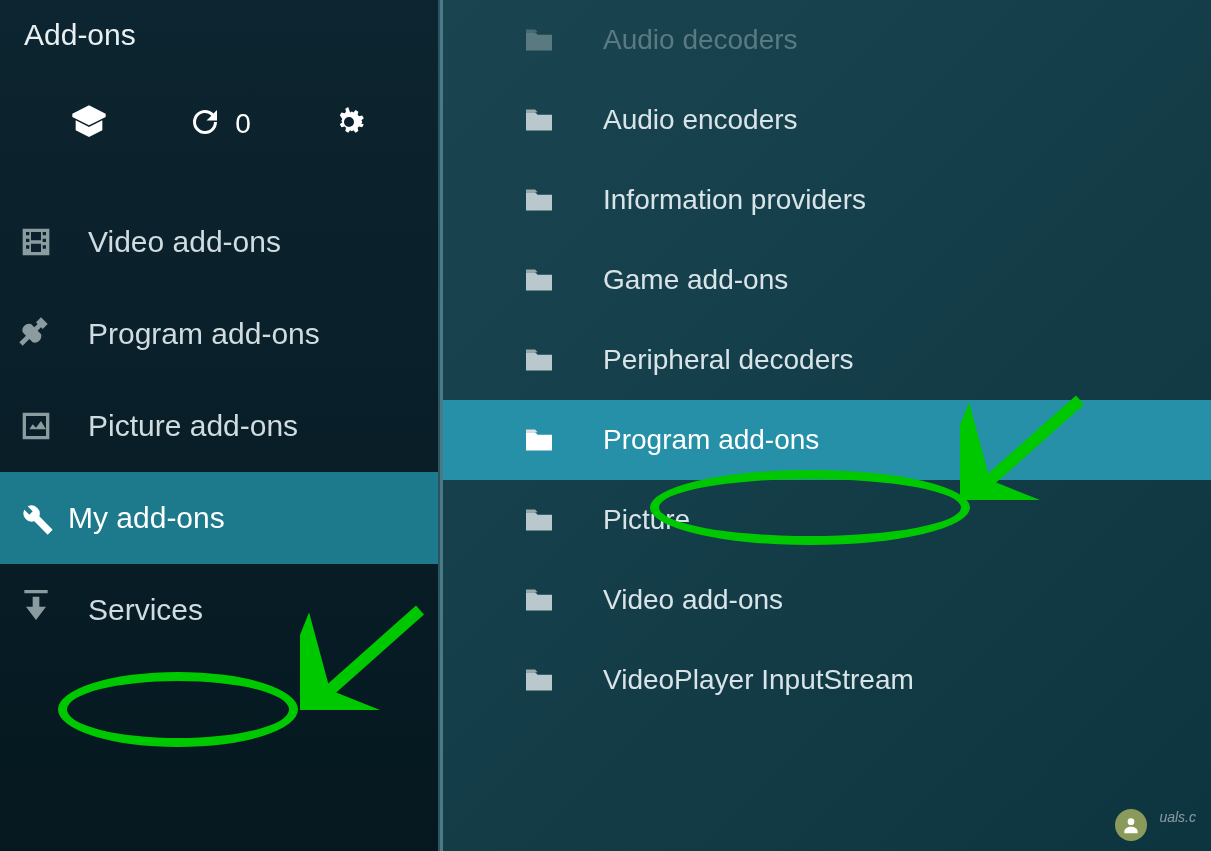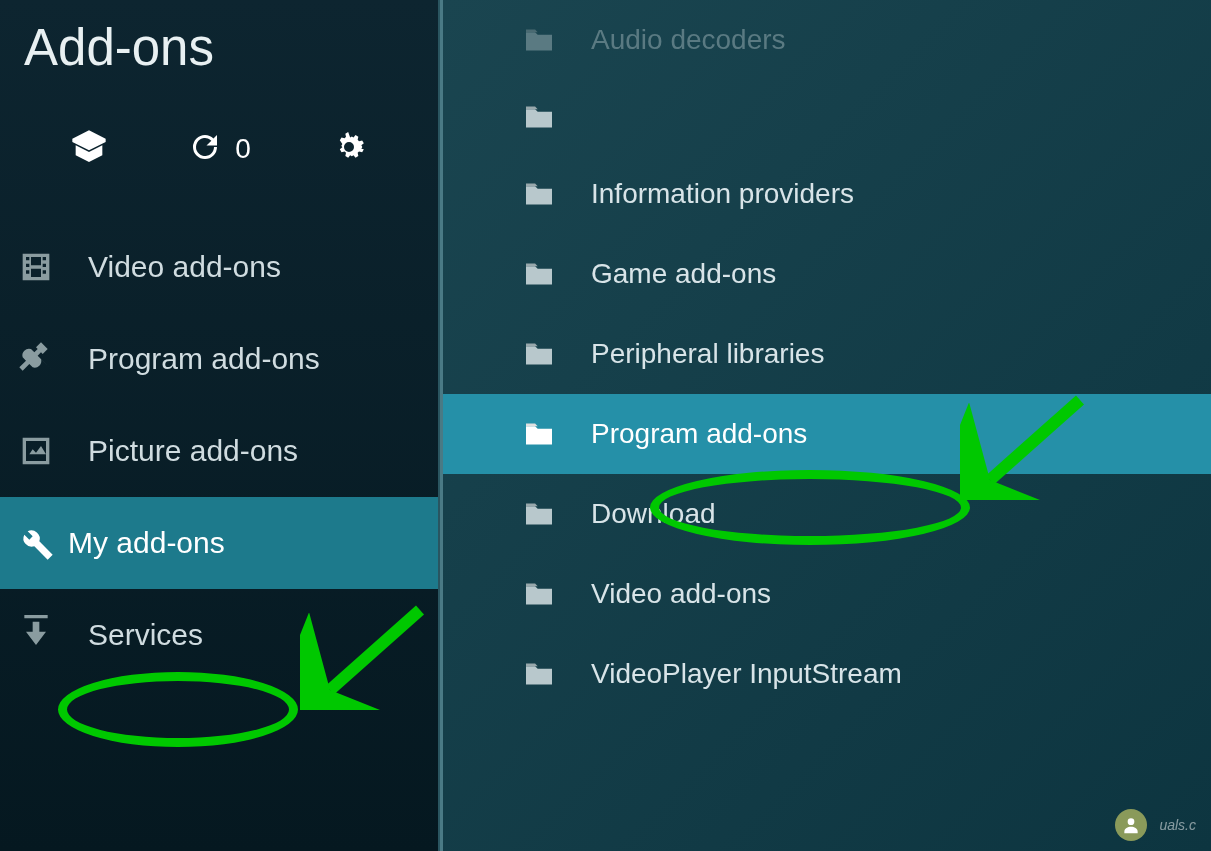--- a/index.html
+++ b/index.html
@@ -17,21 +17,21 @@
       position: relative;
     }
     .sidebar {
       width: 440px;
       background: linear-gradient(180deg, #0d2530 0%, #051820 100%);
       display: flex;
       flex-direction: column;
       border-right: 2px solid #2a5560;
     }
     .sidebar-title {
-      font-size: 51px;
+      font-size: 30px;
       font-weight: 300;
       color: #e8f0f2;
       padding: 18px 24px 10px 24px;
     }
     .toolbar {
       display: flex;
       align-items: center;
       justify-content: space-around;
       padding: 40px 30px 50px 30px;
     }
@@ -80,21 +80,21 @@
       border-left: 3px solid #4a7a85;
       overflow: hidden;
     }
     .category-list {
       display: flex;
       flex-direction: column;
     }
     .category-item {
       display: flex;
       align-items: center;
-      gap: 36px;
+      gap: 48px;
       padding: 24px 0 24px 80px;
       color: #d8e4e8;
       font-size: 28px;
       font-weight: 300;
       cursor: pointer;
       position: relative;
     }
     .category-item.dimmed {
       color: #5a7a82;
     }
@@ -123,21 +123,21 @@
       z-index: 10;
     }
     .watermark {
       position: absolute;
       bottom: 10px;
       right: 15px;
       color: rgba(255,255,255,0.5);
       font-size: 14px;
       font-style: italic;
       display: flex;
-      align-items: center;
+      align-items: flex-start;
       gap: 12px;
       z-index: 5;
     }
     .watermark-avatar {
       width: 32px;
       height: 32px;
       border-radius: 50%;
       background: #8a9a5a;
       display: flex;
       align-items: center;
@@ -236,20 +236,21 @@
       <span>Audio decoders</span>
     </div>
 
     <div class="category-item">
       <span class="folder-icon">
         <svg width="32" height="26" viewBox="0 0 24 20" fill="#b8c8cc">
             <path d="M2 4h7l2 2h11v12H2V4z"></path>
             <path d="M2 2h7l2 2H2z" fill="#98a8ac"></path>
           </svg>
       </span>
+      <span>Audio encoders</span>
     </div>
 
     <div class="category-item">
       <span class="folder-icon">
         <svg width="32" height="26" viewBox="0 0 24 20" fill="#b8c8cc">
             <path d="M2 4h7l2 2h11v12H2V4z"></path>
             <path d="M2 2h7l2 2H2z" fill="#98a8ac"></path>
           </svg>
       </span>
       <span>Information providers</span>
@@ -266,42 +267,42 @@
     </div>
 
 
     <div class="category-item">
       <span class="folder-icon">
         <svg width="32" height="26" viewBox="0 0 24 20" fill="#b8c8cc">
             <path d="M2 4h7l2 2h11v12H2V4z"></path>
             <path d="M2 2h7l2 2H2z" fill="#98a8ac"></path>
           </svg>
       </span>
-      <span>Peripheral libraries</span>
+      <span>Peripheral decoders</span>
     </div>
 
     <div class="category-item selected">
       <span class="folder-icon">
         <svg width="32" height="26" viewBox="0 0 24 20" fill="#fff">
             <path d="M2 4h7l2 2h11v12H2V4z"></path>
             <path d="M2 2h7l2 2H2z" fill="#e0e0e0"></path>
           </svg>
       </span>
       <span>Program add-ons</span>
     </div>
 
 
     <div class="category-item">
       <span class="folder-icon">
         <svg width="32" height="26" viewBox="0 0 24 20" fill="#b8c8cc">
             <path d="M2 4h7l2 2h11v12H2V4z"></path>
             <path d="M2 2h7l2 2H2z" fill="#98a8ac"></path>
           </svg>
       </span>
-      <span>Download</span>
+      <span>Picture</span>
     </div>
 
     <div class="category-item">
       <span class="folder-icon">
         <svg width="32" height="26" viewBox="0 0 24 20" fill="#b8c8cc">
             <path d="M2 4h7l2 2h11v12H2V4z"></path>
             <path d="M2 2h7l2 2H2z" fill="#98a8ac"></path>
           </svg>
       </span>
       <span>Video add-ons</span>

